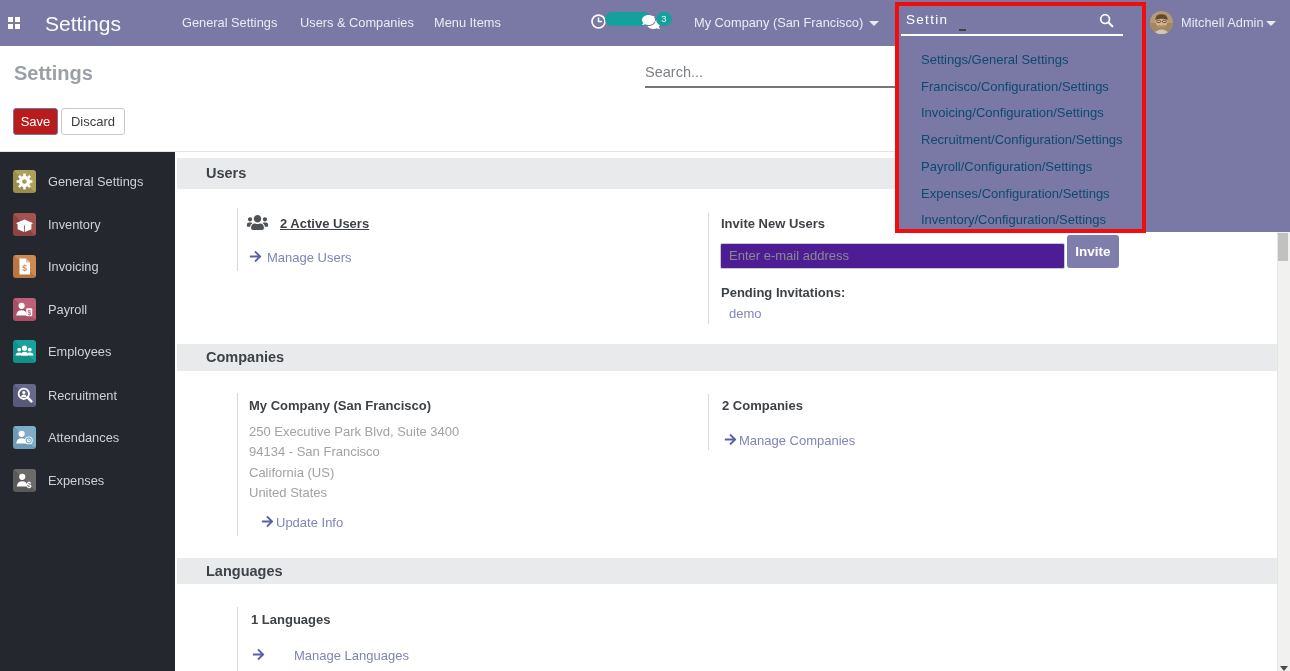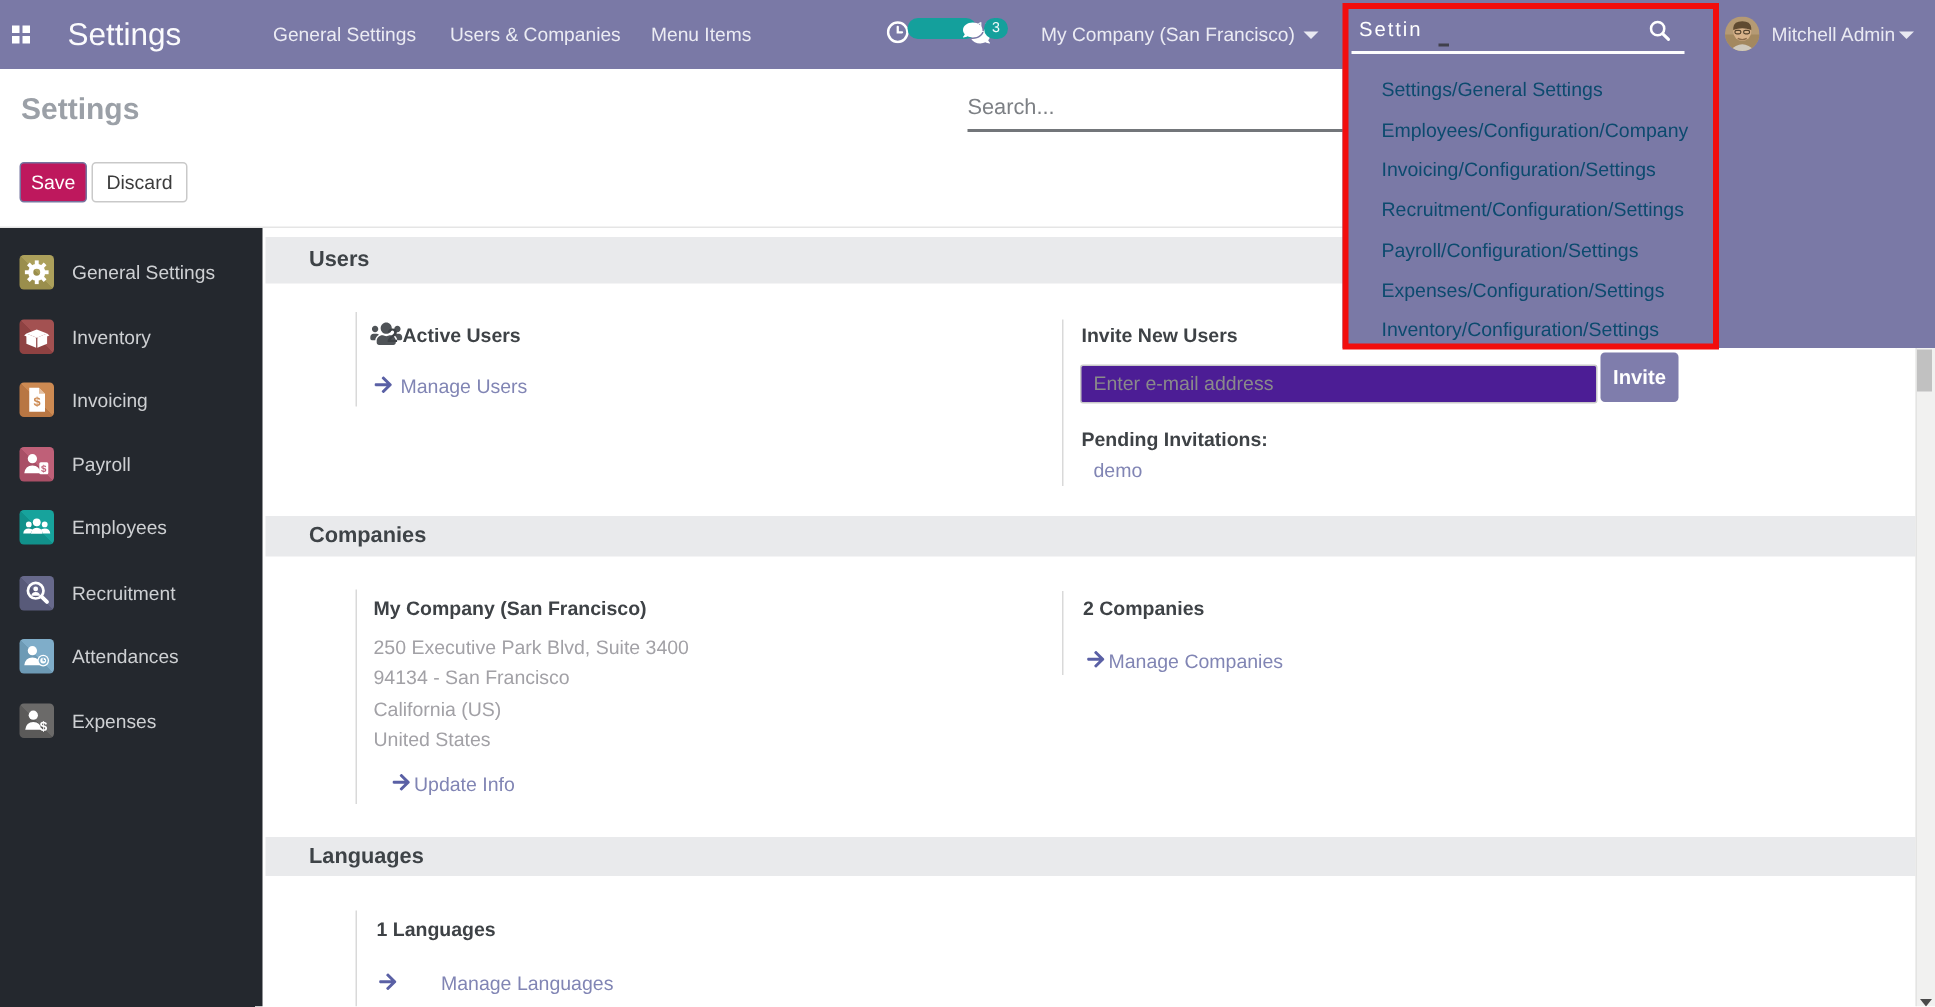--- a/index.html
+++ b/index.html
@@ -13,21 +13,21 @@
 .nav-item { position:absolute; top:0; height:46px; line-height:46px; font-size:12.8px; color:#ebebf3; }
 .apps-grid { position:absolute; left:8px; top:17px; width:12px; height:12px; }
 .apps-grid div { position:absolute; width:5px; height:5px; background:#fff; }
 
 
 .badge-pill { position:absolute; top:11.5px; height:14.5px; border-radius:8px; background:#14a09c; color:#f2fbfb; font-size:9.5px; text-align:center; line-height:14.5px; font-weight:normal; }
 
 
 #cp-title { position:absolute; left:14px; top:62px; font-size:20px; font-weight:bold; color:#9ba0a7; }
 .btn { position:absolute; top:108px; height:27px; border-radius:3px; font-size:13px; line-height:25px; text-align:center; }
-#btn-save { left:13px; width:45px; background:#be185d; color:#fff; border:1px solid #76749f; line-height:26px;}
+#btn-save { left:13px; width:45px; background:#b91c1c; color:#fff; border:1px solid #76749f; line-height:26px;}
 #btn-discard { left:61px; width:64px; background:#fff; color:#3c3c3c; border:1px solid #c9c9c9; line-height:25px; }
 #cp-search-text { position:absolute; left:645px; top:64px; font-size:14.5px; color:#7d8085; }
 #cp-search-line { position:absolute; left:645px; top:86px; width:496px; height:2px; background:#73767a; }
 #cp-border { position:absolute; left:0; top:151px; width:1290px; height:1px; background:#e5e5e5; }
 
 
 #sidebar { position:absolute; left:0; top:152px; width:175px; height:519px; background:#24282e; }
 .sb-item { position:absolute; left:0; width:175px; height:23px; }
 .sb-icon { position:absolute; left:13px; top:0; width:23px; height:23px; border-radius:3px; overflow:hidden; }
 .sb-label { position:absolute; left:48px; top:0; height:23px; line-height:23px; font-size:12.8px; color:#ced0d3; }
@@ -65,21 +65,21 @@
 </head>
 <body>
 
 <div id="content">
   <div class="band" style="top:158px; height:31px; line-height:31px; font-size:14.5px;"><span>Users</span></div>
 
   <div class="vline" style="left:237px; top:208px; height:63px;"></div>
   <svg class="abs" style="left:246px; top:214px;" width="23" height="17" viewBox="0 0 640 512">
       <path fill="#4f5357" d="M96 224c35.3 0 64-28.7 64-64s-28.7-64-64-64-64 28.7-64 64 28.7 64 64 64zm448 0c35.3 0 64-28.7 64-64s-28.7-64-64-64-64 28.7-64 64 28.7 64 64 64zm32 32h-64c-17.6 0-33.5 7.1-45.1 18.6 40.3 22.1 68.9 62 75.1 109.4h66c17.7 0 32-14.3 32-32v-32c0-35.3-28.7-64-64-64zm-256 0c61.9 0 112-50.1 112-112S381.9 32 320 32 208 82.1 208 144s50.1 112 112 112zm76.8 32h-8.3c-20.8 10-43.9 16-68.5 16s-47.6-6-68.5-16h-8.3C179.6 288 128 339.6 128 403.2V432c0 26.5 21.5 48 48 48h288c26.5 0 48-21.5 48-48v-28.8c0-63.6-51.6-115.2-115.2-115.2zm-223.7-13.4C161.5 263.1 145.6 256 128 256H64c-35.3 0-64 28.7-64 64v32c0 17.7 14.3 32 32 32h65.9c6.3-47.4 34.9-87.3 75.2-109.4z"></path>
     </svg>
-  <div class="h13b" style="left:258px; top:216px;">2 Active Users</div>
+  <div class="h13b" style="left:280px; top:216px;text-decoration:underline;">2 Active Users</div>
   <svg class="arrow" style="left:249px; top:250px;" viewBox="0 0 448 512">
       <path fill="#5a60a5" d="M190.5 66.9l22.2-22.2c9.4-9.4 24.6-9.4 33.9 0L441 239c9.4 9.4 9.4 24.6 0 33.9L246.6 467.3c-9.4 9.4-24.6 9.4-33.9 0l-22.2-22.2c-9.5-9.5-9.3-25 .4-34.3L311.4 296H24c-13.3 0-24-10.7-24-24v-32c0-13.3 10.7-24 24-24h287.4L190.9 101.2c-9.8-9.3-10-24.8-.4-34.3z"></path>
     </svg>
   <div class="link" style="left:267px; top:250px;">Manage Users</div>
 
   <div class="vline" style="left:708px; top:213px; height:111px;"></div>
   <div class="h13b" style="left:721px; top:216px;">Invite New Users</div>
   <div id="inv-input">Enter e-mail address</div>
   <div id="inv-btn">Invite</div>
   <div class="h13b" style="left:721px; top:285px;">Pending Invitations:</div>
@@ -254,21 +254,21 @@
 
 <div id="ddpanel"></div>
 <div id="dd-settin">Settin</div>
 <div id="dd-caret"></div>
 <div id="dd-line"></div>
 <svg class="abs" style="left:1099px; top:13px;" width="15" height="15" viewBox="0 0 16 16">
   <circle cx="6.5" cy="6.5" r="4.7" fill="none" stroke="#fff" stroke-width="1.8"></circle>
   <line x1="10.2" y1="10.2" x2="14.2" y2="14.2" stroke="#fff" stroke-width="2.2" stroke-linecap="round"></line>
 </svg>
 <div class="dd-item" style="top:46px;">Settings/General Settings</div>
-<div class="dd-item" style="top:73px;">Employees/Configuration/Company</div>
+<div class="dd-item" style="top:73px;">Francisco/Configuration/Settings</div>
 <div class="dd-item" style="top:99px;">Invoicing/Configuration/Settings</div>
 <div class="dd-item" style="top:126px;">Recruitment/Configuration/Settings</div>
 <div class="dd-item" style="top:153px;">Payroll/Configuration/Settings</div>
 <div class="dd-item" style="top:180px;">Expenses/Configuration/Settings</div>
 <div class="dd-item" style="top:206px;">Inventory/Configuration/Settings</div>
 <div id="redbox"></div>
 
 <svg class="abs" style="left:1150px; top:11px;" width="23" height="23" viewBox="0 0 23 23">
   <defs>
       <clipPath id="avc">

